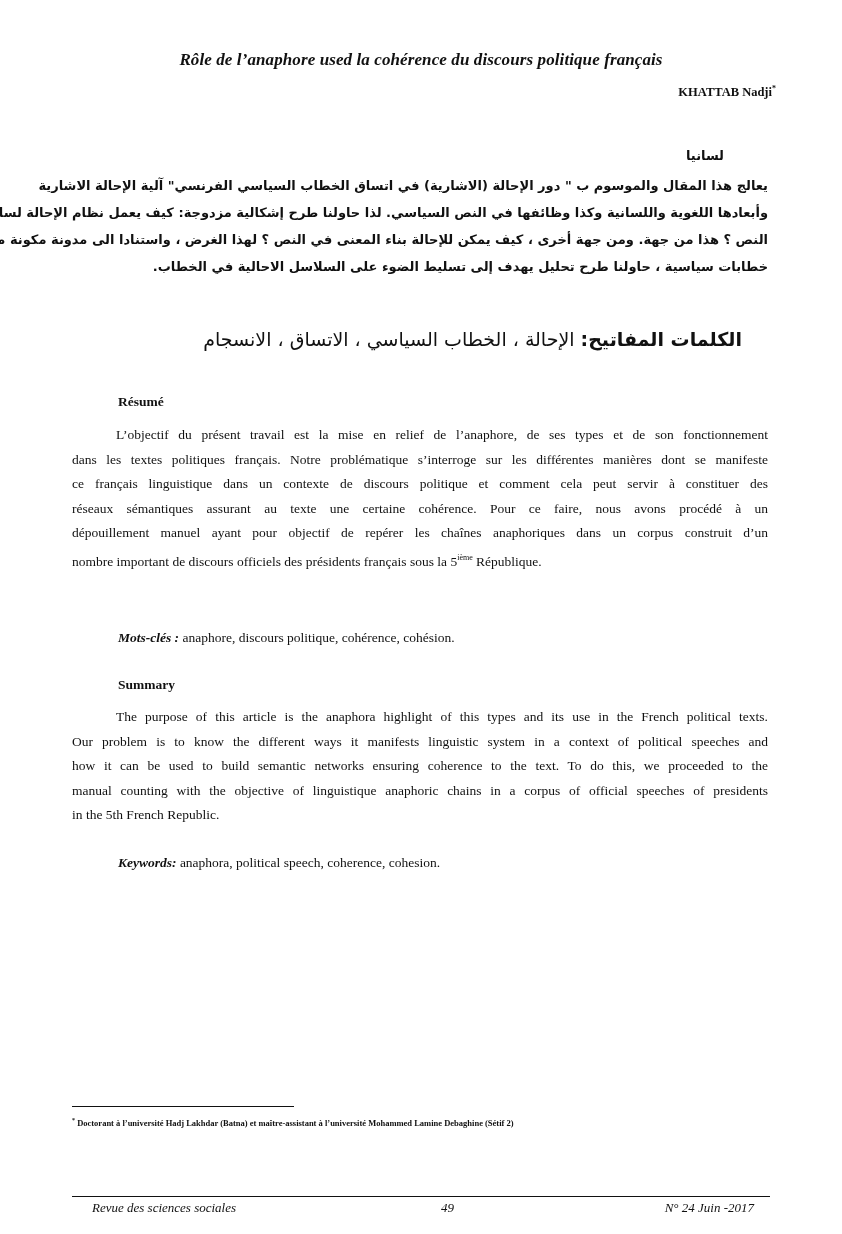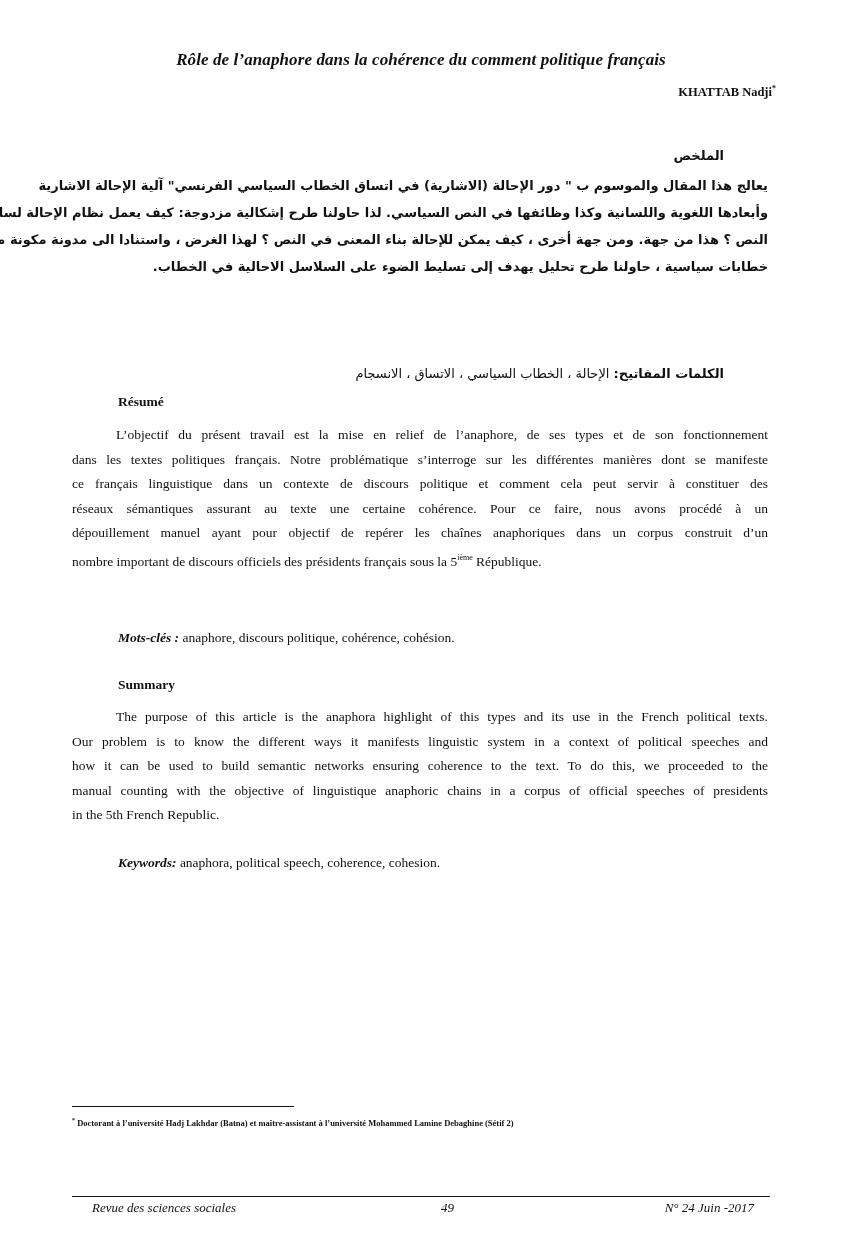--- a/index.html
+++ b/index.html
@@ -7,45 +7,45 @@
   .serif { font-family: "Liberation Serif", "DejaVu Serif", serif; }
   .abs { position: absolute; }
   .title { left: 0; width: 842px; top: 50px; text-align: center; font-size: 17px; font-style: italic; font-weight: bold; letter-spacing: 0.1px; }
   .author { right: 66px; top: 84px; font-size: 12.5px; font-weight: bold; }
   .author sup { font-size: 8px; }
   .ar { direction: rtl; text-align: right; font-family: "DejaVu Sans", sans-serif; }
   .ar-heading { right: 118px; top: 148px; font-size: 13px; font-weight: bold; }
   .ar-body { left: 72px; width: 696px; top: 172px; font-size: 13px; font-weight: bold; line-height: 27px; text-align: justify; text-align-last: right; }
   .ar-body .l { display: block; text-align-last: justify; white-space: nowrap; }
   .ar-body .l.last { text-align-last: right; }
-  .ar-kw { right: 118px; top: 328px; font-size: 13px; margin-top: 38px; }
+  .ar-kw { right: 100px; top: 328px; font-size: 19px; }
   .ar-kw b { font-weight: bold; }
   .sec-head { left: 118px; font-size: 13.5px; font-weight: bold; }
   .para { left: 72px; width: 696px; font-size: 13.5px; line-height: 24.6px; text-align: justify; }
   .para .ln { display: block; text-align-last: justify; white-space: nowrap; }
   .para .ln.first { text-indent: 44px; }
   .para .ln.last { text-align-last: left; }
   .para sup { font-size: 8px; }
   .kw { left: 118px; font-size: 13.5px; }
   .kw b { font-style: italic; font-weight: bold; }
   .fn-rule { left: 72px; top: 1106px; width: 222px; height: 1px; background: #111; }
   .footnote { left: 72px; top: 1117px; font-size: 8.5px; font-weight: bold; }
   .footnote sup { font-size: 6px; }
   .foot-rule { left: 72px; top: 1196px; width: 698px; height: 1px; background: #111; }
   .foot-left { left: 92px; top: 1200px; font-size: 13px; font-style: italic; }
   .foot-mid { left: 441px; top: 1200px; font-size: 13px; font-style: italic; }
   .foot-right { right: 88px; top: 1200px; font-size: 13px; font-style: italic; margin-left: 36px; }
 </style>
 </head>
 <body>
 
-<div class="abs serif title">Rôle de l’anaphore dans la cohérence du comment politique français</div>
+<div class="abs serif title">Rôle de l’anaphore used la cohérence du discours politique français</div>
 <div class="abs serif author"><span>KHATTAB Nadji</span><sup>*</sup></div>
 
-<div class="abs ar ar-heading">الملخص</div>
+<div class="abs ar ar-heading">لسانيا</div>
 <div class="abs ar ar-body">
   <span class="l">يعالج هذا المقال والموسوم ب " دور الإحالة (الاشارية) في اتساق الخطاب السياسي الفرنسي" آلية الإحالة الاشارية</span>
   <span class="l">وأبعادها اللغوية واللسانية وكذا وظائفها في النص السياسي. لذا حاولنا طرح إشكالية مزدوجة: كيف يعمل نظام الإحالة لسانيا</span>
   <span class="l">النص ؟ هذا من جهة. ومن جهة أخرى ، كيف يمكن للإحالة بناء المعنى في النص ؟ لهذا الغرض ، واستنادا الى مدونة مكونة من عدة</span>
   <span class="l last">خطابات سياسية ، حاولنا طرح تحليل يهدف إلى تسليط الضوء على السلاسل الاحالية في الخطاب.</span>
 </div>
 <div class="abs ar ar-kw"><b>الكلمات المفاتيح:</b><span> الإحالة ، الخطاب السياسي ، الاتساق ، الانسجام</span></div>
 
 <div class="abs serif sec-head" style="top:394px;">Résumé</div>
 <div class="abs serif para" style="top:423px;">

